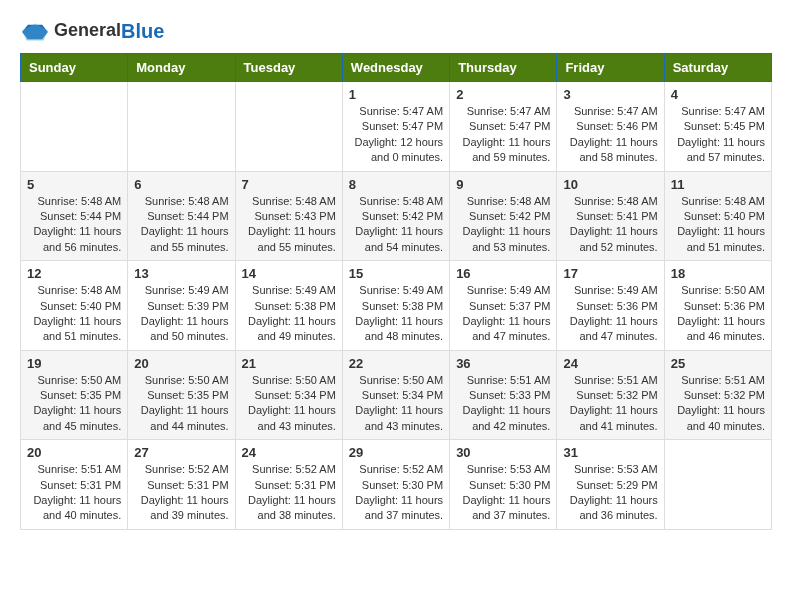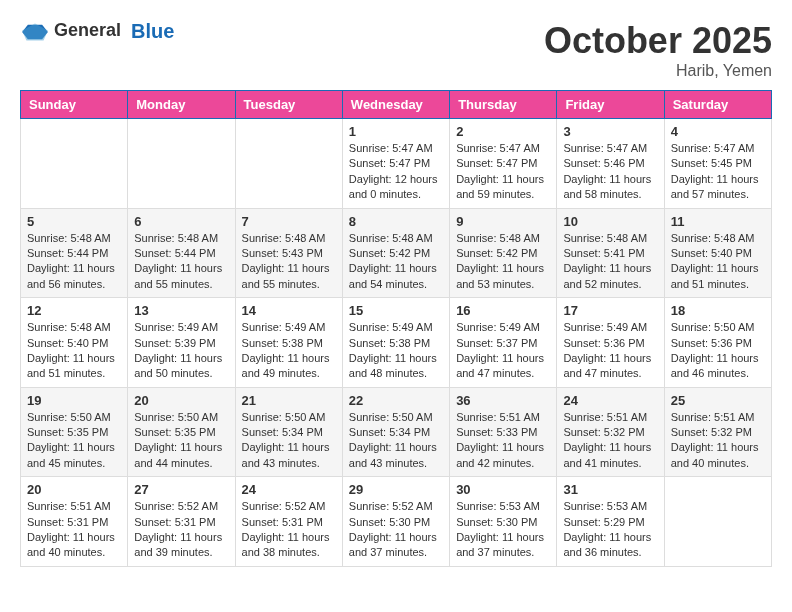--- a/index.html
+++ b/index.html
@@ -36,21 +36,21 @@
     .location {
       font-size: 16px;
       color: #555;
     }
     .calendar {
       width: 100%;
       border-collapse: collapse;
       border: 1px solid #ccc;
     }
     .calendar th {
-      background-color: #ec4899;
+      background-color: #4d7c0f;
       color: #fff;
       text-align: left;
       padding: 6px 8px;
       font-size: 13px;
       border: 1px solid #1a6bb5;
     }
     .calendar td {
       vertical-align: top;
       padding: 5px 6px;
       border: 1px solid #ddd;
@@ -65,44 +65,41 @@
     }
     .day-number {
       font-weight: bold;
       font-size: 13px;
       display: block;
       margin-bottom: 2px;
     }
     .day-info {
       line-height: 1.4;
       font-size: 11px;
+      text-align: right;
     }
     .empty-cell {
       background: #f9f9f9;
     }
   </style>
 </head>
 <body>
 
 <div class="header">
   <div class="logo">
     <svg class="logo-icon" viewBox="0 0 40 28" xmlns="http://www.w3.org/2000/svg">
       <polygon points="10,4 30,4 38,14 30,24 10,24 2,14" fill="#1a6bb5"></polygon>
       <polygon points="20,2 38,12 32,26 8,26 2,12" fill="#4a9fd4" opacity="0.5"></polygon>
     </svg>
     <div>
-      <div style="display:flex;gap:10px;">
+      <div style="display:flex;">
         <span style="font-size:18px;font-weight:bold;color:#333;">General</span>
         <span style="font-size:20px;font-weight:bold;color:#1a6bb5;">Blue</span>
       </div>
     </div>
-  </div>
-  <div class="title-block">
-    <div class="month-title">October 2025</div>
-    <div class="location">Harib, Yemen</div>
   </div>
 </div>
 
 <table class="calendar">
   <thead>
     <tr>
     <th>Sunday</th>
         <th>Monday</th>
         <th>Tuesday</th>
         <th>Wednesday</th>

